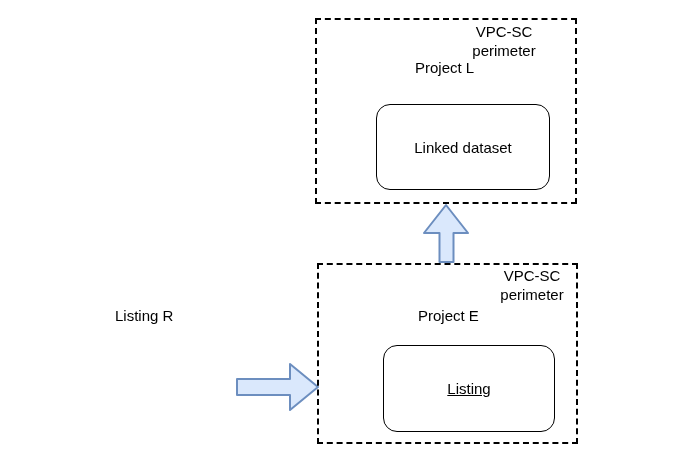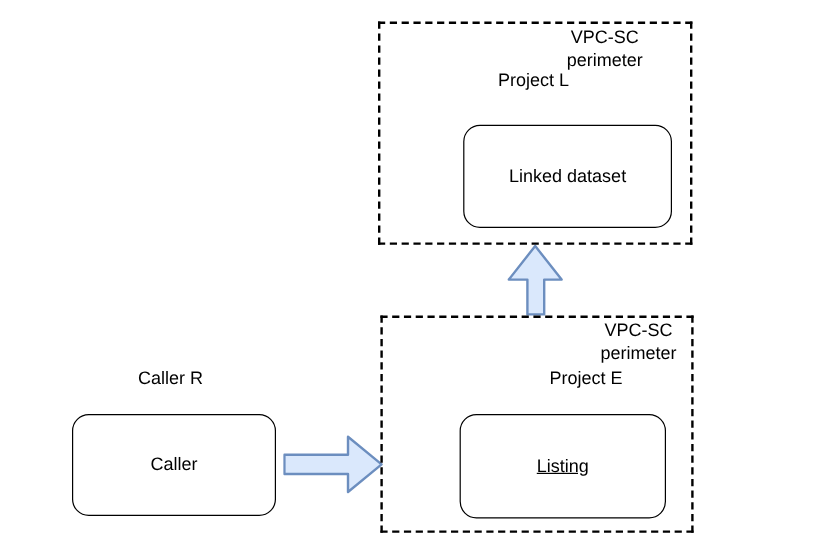--- a/index.html
+++ b/index.html
@@ -28,42 +28,42 @@
     position: absolute;
     border: 1.5px solid #000000;
     border-radius: 14px;
     background: #ffffff;
     display: flex;
     align-items: center;
     justify-content: center;
     font-size: 15px;
     z-index: 3;
   }
-  .node-linked-dataset { left: 386px; top: 104px; width: 174px; height: 86px; }
+  .node-linked-dataset { left: 376px; top: 104px; width: 174px; height: 86px; }
   .node-listing        { left: 383px; top: 345px; width: 172px; height: 87px; text-decoration: underline; }
   .node-caller         { left: 60px;  top: 345px; width: 170px; height: 85px; }
 
   .label {
     position: absolute;
     font-size: 15px;
     line-height: 19px;
     white-space: nowrap;
     z-index: 3;
   }
   .perimeter-label {
     position: absolute;
     font-size: 15px;
     line-height: 19px;
     text-align: center;
     z-index: 3;
   }
   .perimeter-label-top    { left: 434px; top: 22px;  width: 140px; }
   .perimeter-label-bottom { left: 462px; top: 266px; width: 140px; }
   .project-l-label { left: 415px; top: 58px; }
-  .project-e-label { left: 418px; top: 306px; margin-left: 40px; }
+  .project-e-label { left: 418px; top: 306px; }
   .project-r-label { left: 115px; top: 306px; }
 
   .arrow-svg { position: absolute; z-index: 1; }
   .arrow-right-svg { left: 236px; top: 360px; }
   .arrow-up-svg    { left: 422px; top: 202px; }
 </style>
 </head>
 <body>
 
 <div class="canvas">
@@ -81,24 +81,21 @@
   <div class="dashed-box perimeter-bottom"></div>
   <div class="perimeter-label perimeter-label-bottom">
     <span>VPC-SC</span><br>
     <span>perimeter</span>
   </div>
   <div class="label project-e-label">Project E</div>
   <div class="node node-listing">
     <span>Listing</span>
   </div>
 
-  <div class="label project-r-label">Caller R</div>
-  <div class="node node-caller">
-    <span>Caller</span>
-  </div>
+  <div class="label project-r-label">Listing R</div>
 
   <svg class="arrow-svg arrow-right-svg" width="84" height="54" viewBox="0 0 84 54">
     <polygon points="1,19 54,19 54,4 82,27 54,50 54,35 1,35" stroke-width="2" stroke-linejoin="round" fill="#dae8fc" stroke="#6c8ebf"></polygon>
   </svg>
 
   <svg class="arrow-svg arrow-up-svg" width="48" height="62" viewBox="0 0 48 62">
     <polygon points="24,3 46,31 31.5,31 31.5,60 17.5,60 17.5,31 2,31" stroke-width="2" stroke-linejoin="round" fill="#dae8fc" stroke="#6c8ebf"></polygon>
   </svg>
 
 </div>

